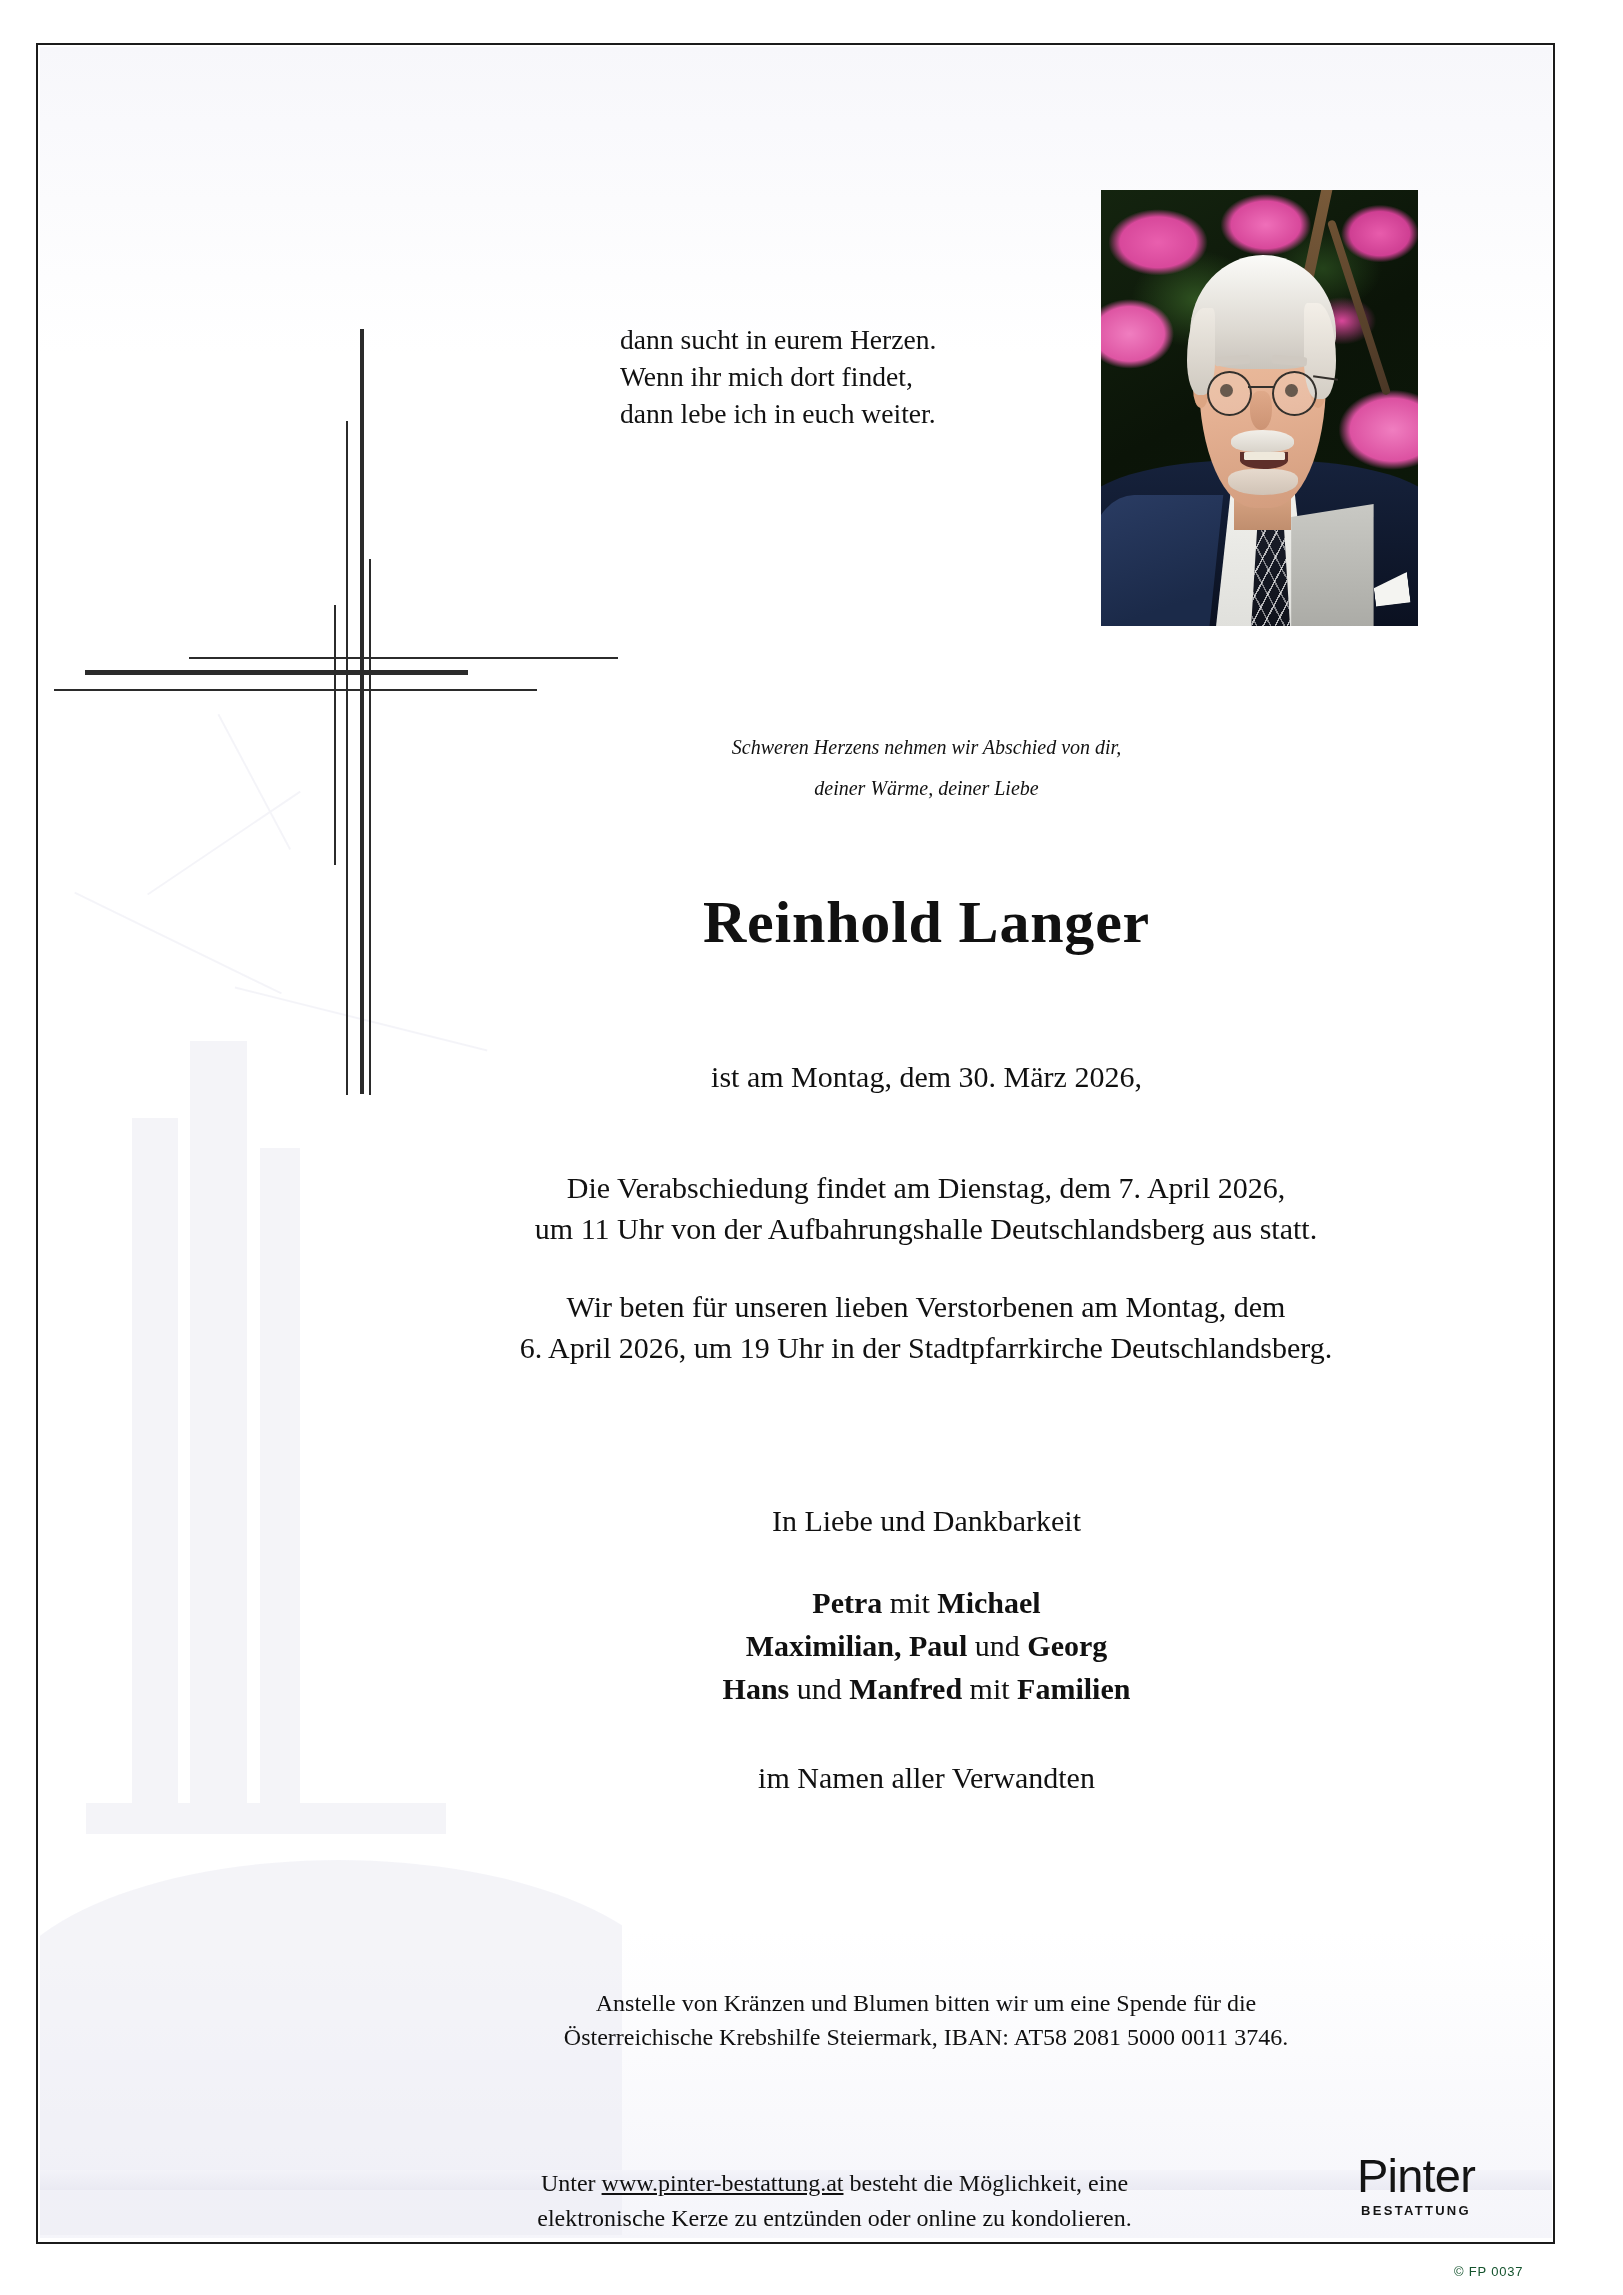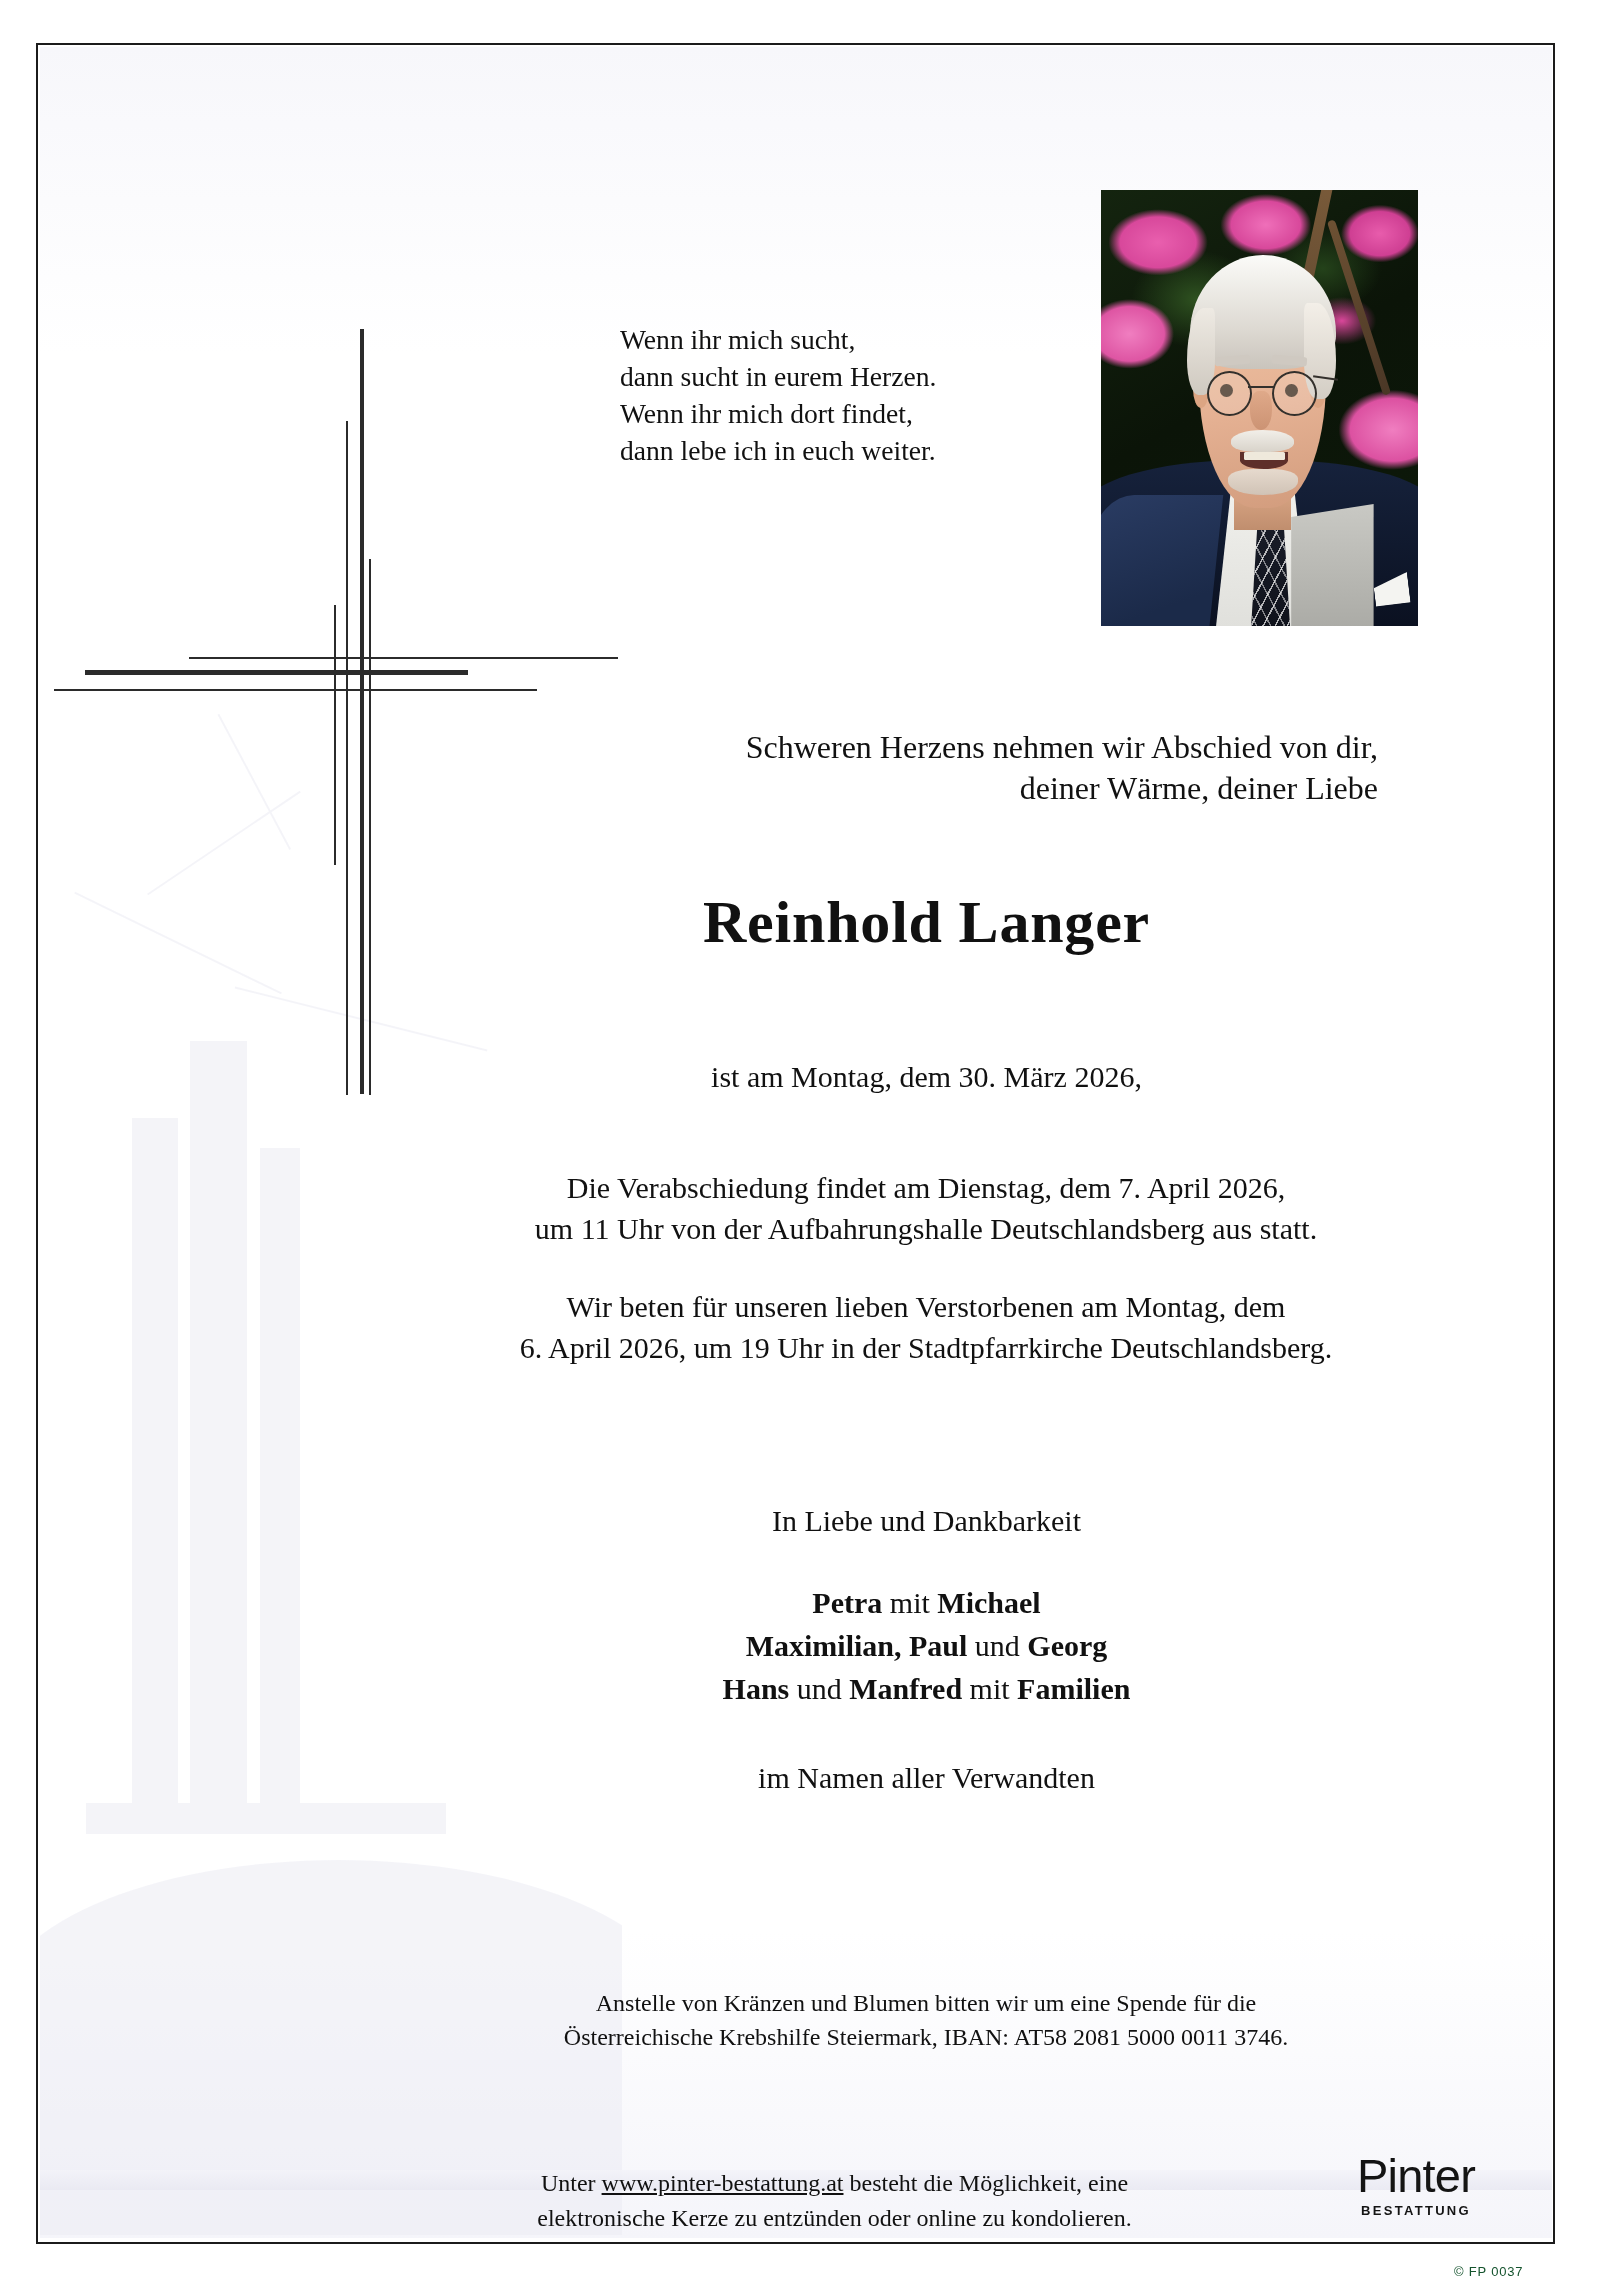--- a/index.html
+++ b/index.html
@@ -213,21 +213,21 @@
 
   #poem {
     left: 620px; top: 321px; width: 536px;
     font-size: 27.6px; line-height: 37px;
     text-align: left;
   }
   #poem .pl { white-space: pre; }
 
   #farewell {
     left: 475px; top: 727px; width: 903px;
-    font-size: 32px; line-height: 41px; text-align: right;
+    font-size: 20px; line-height: 41px; text-align: center; font-style: italic;
   }
 
   #deceased-name {
     left: 475px; top: 888px; width: 903px;
     text-align: center;
     font-family: "Liberation Serif", serif;
     font-weight: bold;
     font-size: 60px;
     letter-spacing: 0.8px;
   }
@@ -360,21 +360,20 @@
     <div class="ph" id="ph-bridge"></div>
     <div class="ph" id="ph-temple"></div>
     <div class="ph" id="ph-nose"></div>
     <div class="ph" id="ph-stache"></div>
     <div class="ph" id="ph-mouth"></div>
     <div class="ph" id="ph-teeth"></div>
     <div class="ph" id="ph-chinbeard"></div>
   </div>
 
   <div class="txt" id="poem">
-    <div class="pl">Wenn ihr mich sucht,</div>
     <div class="pl">dann sucht in eurem Herzen.</div>
     <div class="pl">Wenn ihr mich dort findet,</div>
     <div class="pl">dann lebe ich in euch weiter.</div>
   </div>
 
   <div class="txt" id="farewell">
     <div>Schweren Herzens nehmen wir Abschied von dir,</div>
     <div>deiner Wärme, deiner Liebe</div>
   </div>
 

